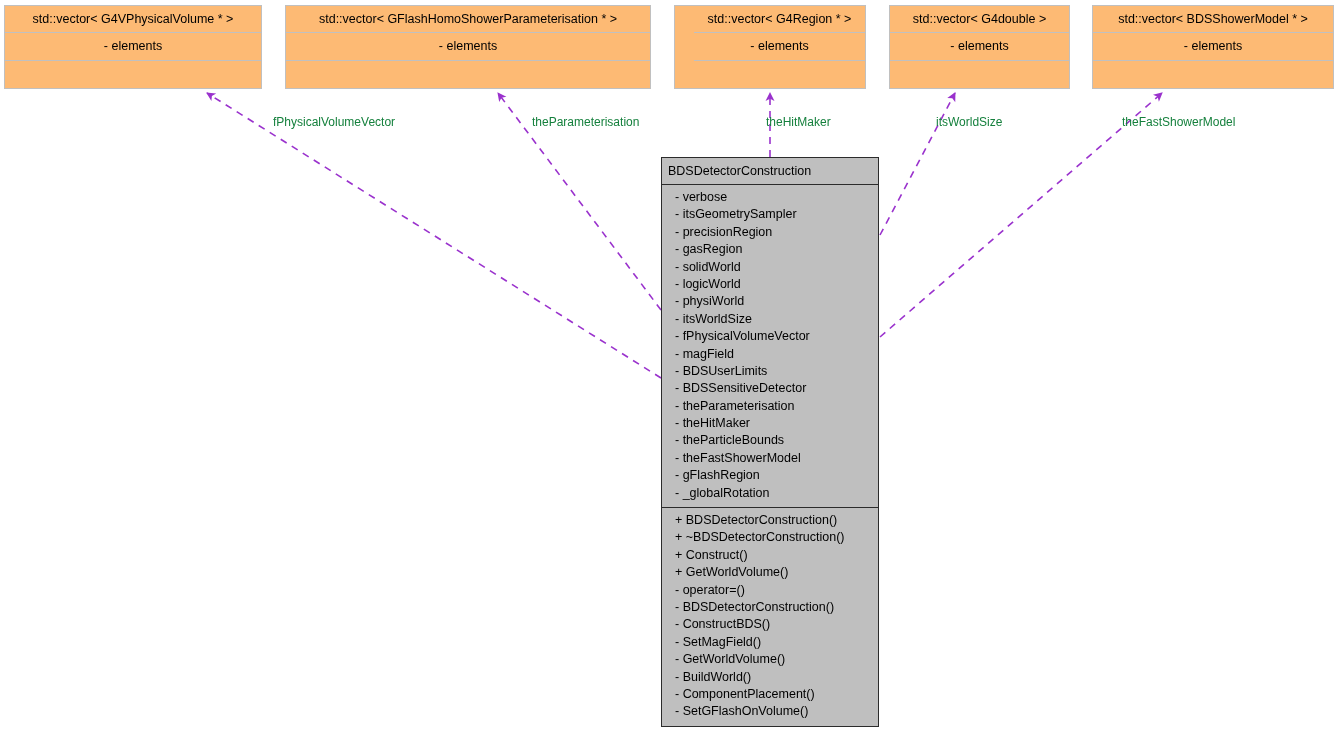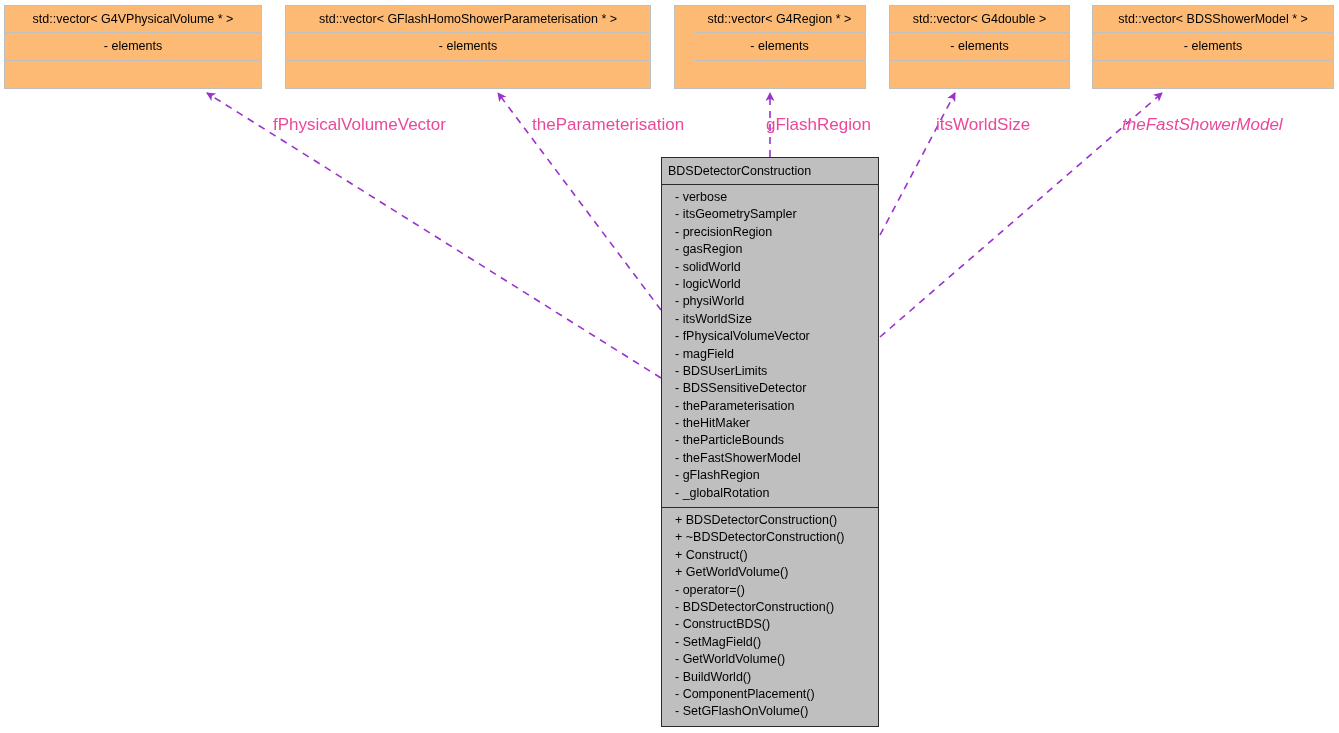--- a/index.html
+++ b/index.html
@@ -91,22 +91,22 @@
     box-sizing: border-box;
     padding: 0 6px 0 13px;
     height: 17.4px;
     line-height: 17.4px;
     white-space: nowrap;
     font-size: 12.5px;
   }
   
   .edge-label {
     position: absolute;
-    font-size: 17px;
-    color: #ec4899;
+    font-size: 12px;
+    color: #15803d;
     white-space: nowrap;
     z-index: 5;
     background: transparent;
   }
 </style>
 </head>
 <body>
 
 <div id="diagram">
 
@@ -153,23 +153,23 @@
   </div>
 
   <div class="uml-box" style="left:1092px; top:5px; width:242px;">
     <div class="row title-row">std::vector&lt; BDSShowerModel * &gt;</div>
     <div class="row attrs-row">- elements</div>
     <div class="row ops-row"></div>
   </div>
 
   <div class="edge-label" style="left:273px; top:115px;">fPhysicalVolumeVector</div>
   <div class="edge-label" style="left:532px; top:115px;">theParameterisation</div>
-  <div class="edge-label" style="left:766px; top:115px;">gFlashRegion</div>
+  <div class="edge-label" style="left:766px; top:115px;">theHitMaker</div>
   <div class="edge-label" style="left:936px; top:115px;">itsWorldSize</div>
-  <div class="edge-label" style="left:1122px; top:115px;font-style:italic;">theFastShowerModel</div>
+  <div class="edge-label" style="left:1122px; top:115px;">theFastShowerModel</div>
 
   <div class="main-box">
     <div class="main-title">BDSDetectorConstruction</div>
 
     <div class="section">
       <div class="member">- verbose</div>
       <div class="member">- itsGeometrySampler</div>
       <div class="member">- precisionRegion</div>
       <div class="member">- gasRegion</div>
       <div class="member">- solidWorld</div>

